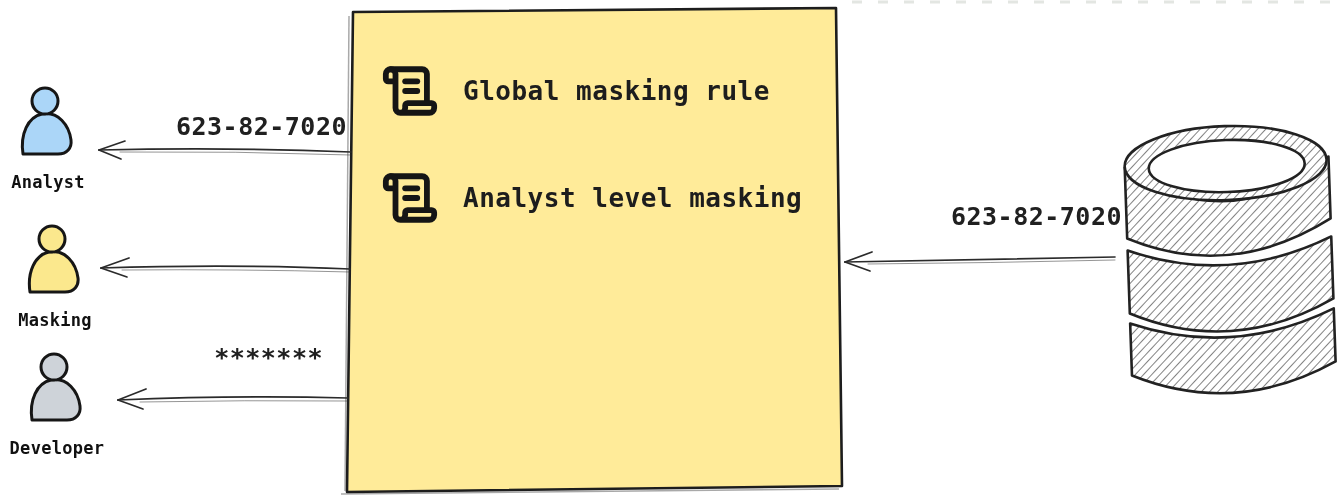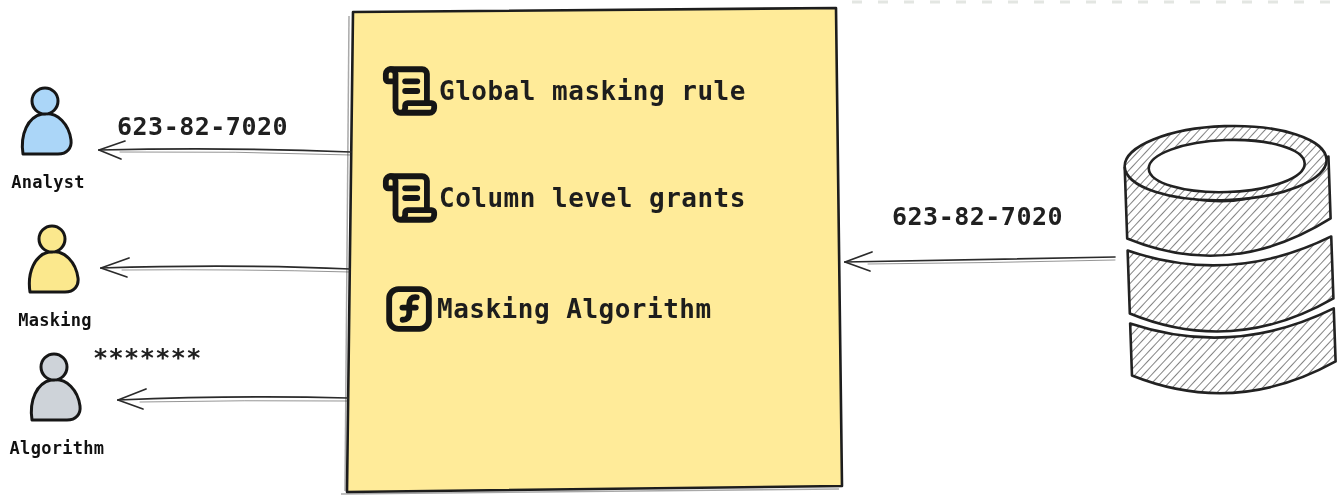--- a/index.html
+++ b/index.html
@@ -9,42 +9,42 @@
     background:#ffffff;
     overflow:hidden;
     font-family:"DejaVu Sans Mono","Liberation Mono",monospace;
     color:#1d1d1d;
   }
   .scene{position:absolute;inset:0;width:1340px;height:504px;}
 
   
   .box-row{
     position:absolute;left:381px;height:62px;
-    display:flex;align-items:center;
+    display:flex;align-items:center;gap:24px;
   }
   .box-row .ico{flex:0 0 auto;display:flex;align-items:center;justify-content:center;}
   .box-row .lbl{
     font-size:26px;font-weight:600;letter-spacing:0.5px;
     color:#1d1d1d;white-space:nowrap;
   }
 
   
   .person{
     position:absolute;width:112px;
     display:flex;flex-direction:column;align-items:center;
   }
   .person .fig{display:block;}
   .person .pname{
     margin-top:16px;font-size:17px;font-weight:700;letter-spacing:0.3px;
     color:#111;white-space:nowrap;
   }
 
   
   .val-label{
-    position:absolute;width:230px;text-align:left;
+    position:absolute;width:230px;text-align:right;
     font-size:25px;font-weight:700;letter-spacing:0.5px;
     color:#202020;white-space:nowrap;
   }
 </style>
 </head>
 <body>
 
 <div class="stage">
 
   <svg class="scene" viewBox="0 0 1340 504" xmlns="http://www.w3.org/2000/svg">
@@ -117,33 +117,23 @@
 
   <div class="box-row" style="top:167px">
     <span class="ico">
       <svg width="58" height="58" viewBox="0 0 24 24" fill="none" stroke="#151515" stroke-width="2.4" stroke-linecap="round" stroke-linejoin="round">
         <path d="M15 12h-5"></path>
           <path d="M15 8h-5"></path>
           <path d="M19 17V5a2 2 0 0 0-2-2H4"></path>
         <path d="M8 21h12a2 2 0 0 0 2-2v-1a1 1 0 0 0-1-1H11a1 1 0 0 0-1 1v1a2 2 0 1 1-4 0V5a2 2 0 1 0-4 0v2a1 1 0 0 0 1 1h3"></path>
       </svg>
     </span>
-    <span class="lbl">Column level grants</span>
+    <span class="lbl">Analyst level masking</span>
   </div>
 
-  <div class="box-row" style="top:278px">
-    <span class="ico">
-      <svg width="56" height="56" viewBox="0 0 24 24" fill="none" stroke="#151515" stroke-width="2.5" stroke-linecap="round" stroke-linejoin="round">
-        <rect width="17" height="17" x="3.5" y="3.5" rx="4"></rect>
-        <path d="M9.3 16.6c2 0 2.8-1 2.8-2.8V10c0-2 1-3.3 3.2-3"></path>
-        <path d="M9.2 11.4h5.7"></path>
-      </svg>
-    </span>
-    <span class="lbl">Masking Algorithm</span>
-  </div>
 
 
   <div class="person" style="left:-8px;top:86px">
     <svg class="fig" width="76" height="70" viewBox="0 0 76 70">
       <path d="M13,68 C10,48 18,31 32,28 C48,25 59,39 61,54 C62,62 57,68 48,68 L13,68 Z" stroke="#161616" stroke-width="3" stroke-linejoin="round" fill="#abd6f8"></path>
       <circle cx="35" cy="15" r="13" stroke="#161616" stroke-width="3" fill="#abd6f8"></circle>
     </svg>
     <div class="pname">Analyst</div>
   </div>
 
@@ -153,20 +143,20 @@
       <circle cx="35" cy="15" r="13" stroke="#161616" stroke-width="3" fill="#fbe88d"></circle>
     </svg>
     <div class="pname">Masking</div>
   </div>
 
   <div class="person" style="left:1px;top:352px">
     <svg class="fig" width="76" height="70" viewBox="0 0 76 70">
       <path d="M13,68 C10,48 18,31 32,28 C48,25 59,39 61,54 C62,62 57,68 48,68 L13,68 Z" stroke="#161616" stroke-width="3" stroke-linejoin="round" fill="#ced3d9"></path>
       <circle cx="35" cy="15" r="13" stroke="#161616" stroke-width="3" fill="#ced3d9"></circle>
     </svg>
-    <div class="pname">Algorithm</div>
+    <div class="pname">Developer</div>
   </div>
 
   <div class="val-label" style="left:117px;top:112px">623-82-7020</div>
   <div class="val-label" style="left:93px;top:343px">*******</div>
   <div class="val-label" style="left:892px;top:202px">623-82-7020</div>
 
 </div>
 
 </body></html>

